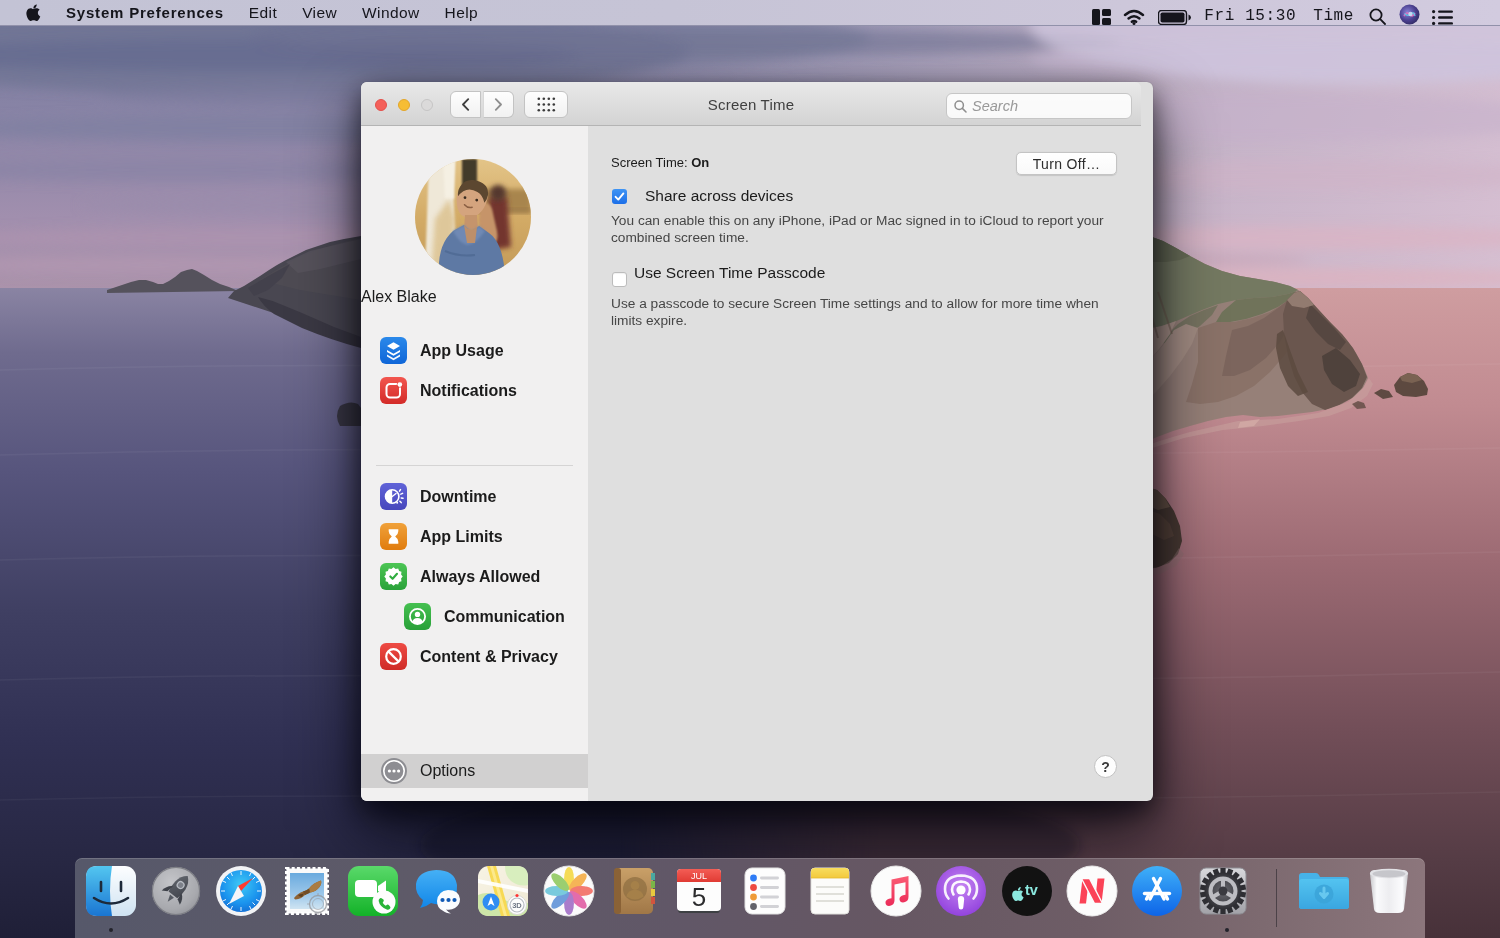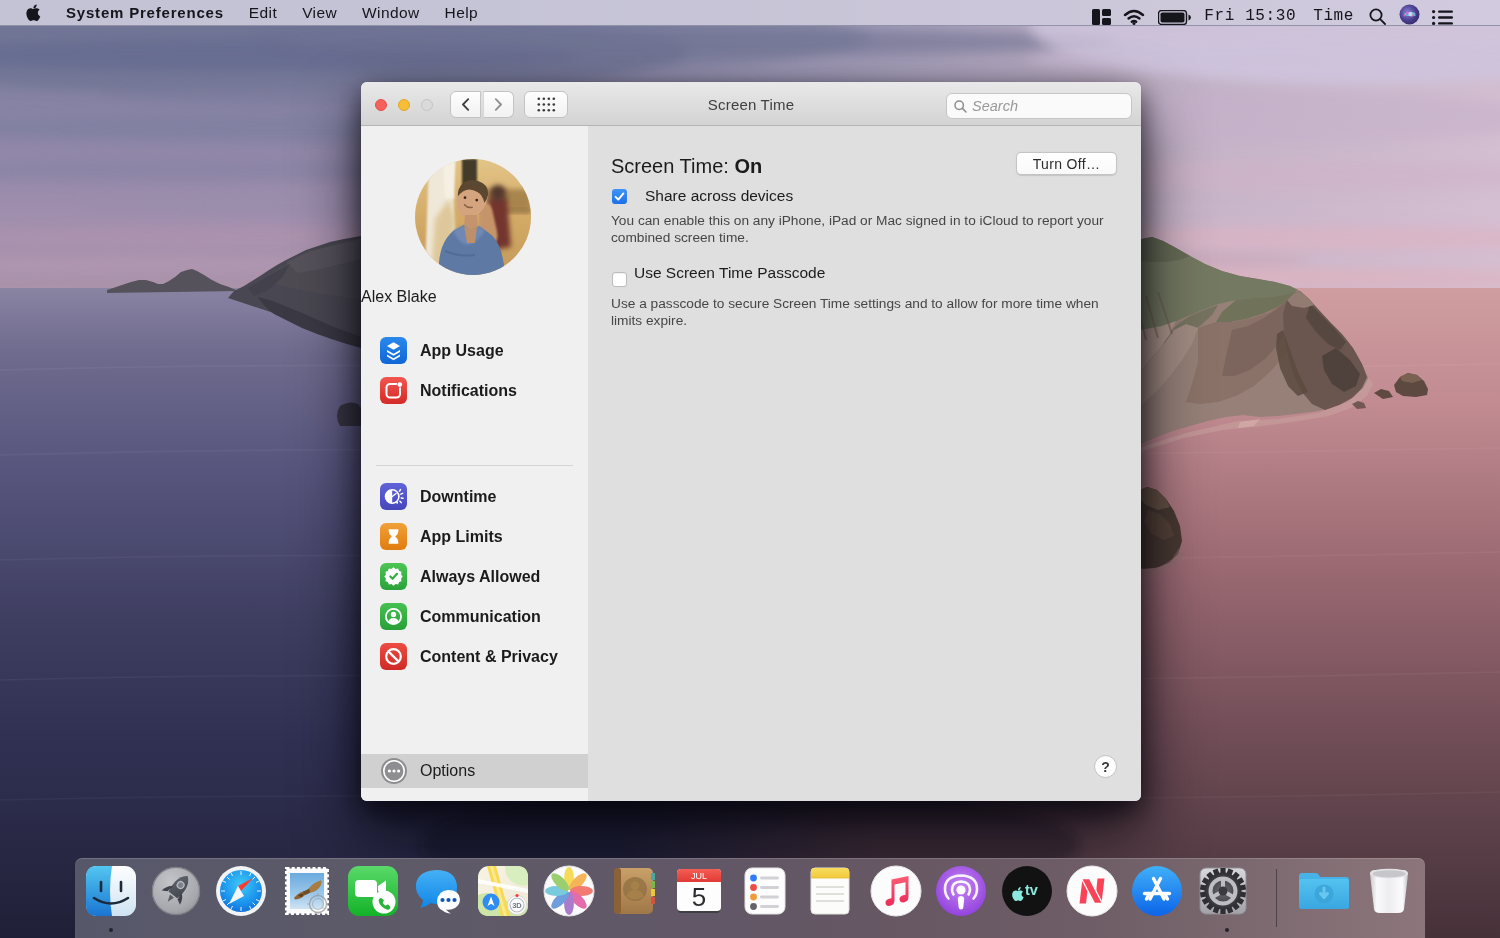--- a/index.html
+++ b/index.html
@@ -10,21 +10,21 @@
  background:linear-gradient(90deg,#c3c3d5 0%,#c6c4d6 45%,#cdc7da 75%,#d2cbdf 100%);
  border-bottom:1px solid #9191aa;
  display:flex;align-items:center;font-size:15px;color:#15151c;}
 #menubar .apple{margin-left:26px;height:17px;}
 #menubar .appname{font-weight:bold;margin-left:25px;letter-spacing:0.8px;}
 #menubar .mitem{margin-left:25px;font-size:15.5px;letter-spacing:0.4px;}
 #menubar .right{position:absolute;right:16px;top:0;height:25px;display:flex;align-items:flex-end;font-family:Liberation Mono, monospace;}
 #menubar .right .txt{font-size:16px;letter-spacing:0.6px;margin:0 7px;}
 
 #win{position:absolute;left:361px;top:82px;width:780px;height:719px;border-radius:6px;
- box-shadow:0 30px 65px rgba(4,4,14,0.8),0 10px 26px rgba(0,0,8,0.6),0 0 1px rgba(0,0,0,0.35);background:#dfdfdf;}
+ box-shadow:0 30px 65px rgba(4,4,14,0.8),0 10px 26px rgba(0,0,8,0.6),0 0 1px rgba(0,0,0,0.35);background:#dfdfdf;padding-left:12px;}
 #toolbar{position:absolute;left:0;top:0;width:780px;height:44px;border-radius:6px 6px 0 0;
  background:linear-gradient(#e9e9e9,#d3d3d3);border-bottom:1px solid #b4b4b4;box-sizing:border-box;}
 .tl{position:absolute;top:17px;width:12px;height:12px;border-radius:50%;box-sizing:border-box;}
 #tl-r{left:14px;background:#f4605a;border:1px solid #e4504b;}
 #tl-y{left:37px;background:#f6bd35;border:1px solid #e3a62a;}
 #tl-g{left:60px;background:#dbdada;border:1px solid #c6c5c5;}
 .navbtn{position:absolute;top:9px;height:27px;background:linear-gradient(#fefefe,#f1f1f1);
  border:1px solid #c3c3c3;box-sizing:border-box;display:flex;align-items:center;justify-content:center;}
 #nav-b{left:89px;width:31px;border-radius:6px 0 0 6px;}
 #nav-f{left:122px;width:31px;border-radius:0 6px 6px 0;border-left:1px solid #d8d8d8;}
@@ -39,21 +39,21 @@
 #avatar{position:absolute;left:54px;top:33px;width:116px;height:116px;border-radius:50%;overflow:hidden;}
 #uname{position:absolute;left:0;top:162px;width:227px;font-size:16px;color:#1b1b1b;}
 .srow{position:absolute;left:0;width:227px;height:40px;}
 .sicon{position:absolute;left:19px;top:6px;width:27px;height:27px;}
 .slabel{position:absolute;left:59px;top:0;height:40px;display:flex;align-items:center;font-size:16px;color:#1b1b1b;font-weight:bold;}
 #sep{position:absolute;left:15px;top:339px;width:197px;height:1px;background:#d5d4d4;}
 #optrow{position:absolute;left:0;top:628px;width:227px;height:34px;background:#d1d0d0;}
 #optrow .oicon{position:absolute;left:19px;top:3px;}
 #optrow .olabel{position:absolute;left:59px;top:0;height:34px;display:flex;align-items:center;font-size:16px;color:#1b1b1b;}
 
-#main .h1{position:absolute;left:23px;top:29px;font-size:20px;color:#1b1b1b;}
+#main .h1{position:absolute;left:23px;top:29px;font-size:13px;color:#1b1b1b;}
 #turnoff{position:absolute;left:428px;top:26px;width:101px;height:23px;background:linear-gradient(#ffffff,#f9f9f9);
  border:1px solid #c4c4c4;border-radius:5px;box-sizing:border-box;display:flex;align-items:center;justify-content:center;
  font-size:14px;letter-spacing:0.35px;color:#2c2c2c;box-shadow:0 0.5px 1px rgba(0,0,0,0.12);}
 .cb{position:absolute;width:15px;height:15px;border-radius:3px;box-sizing:border-box;}
 #cb1{left:24px;top:63px;background:linear-gradient(#3f94f4,#1c6fe8);}
 #cb2{left:24px;top:146px;background:#fff;border:1px solid #bcbcbc;box-shadow:inset 0 1px 1px rgba(0,0,0,0.06);}
 .cblabel{position:absolute;font-size:15.5px;color:#1b1b1b;}
 .para{position:absolute;left:23px;font-size:13.7px;line-height:17px;color:#464646;}
 #help{position:absolute;left:506px;top:629px;width:23px;height:23px;border-radius:50%;background:#fdfdfd;
  border:1px solid #c2c2c2;box-sizing:border-box;display:flex;align-items:center;justify-content:center;
@@ -419,21 +419,21 @@
               <stop offset="0" stop-color="#4cc554"></stop>
               <stop offset="1" stop-color="#2aa23a"></stop>
             </linearGradient>
           </defs>
           <rect width="27" height="27" rx="6" fill="url(#gg)"></rect>
           <path d="M13.5 5.5 L15.6 7.1 L18.2 6.7 L19.1 9.1 L21.5 10 L21.1 12.6 L22.7 14.7 L21.1 16.8 L21.5 19.4 L19.1 20.3 L18.2 22.7 L15.6 22.3 L13.5 23.9 L11.4 22.3 L8.8 22.7 L7.9 20.3 L5.5 19.4 L5.9 16.8 L4.3 14.7 L5.9 12.6 L5.5 10 L7.9 9.1 L8.8 6.7 L11.4 7.1 Z" fill="#fff" transform="translate(0,-1.2)"></path>
           <path d="M10.3 13.4 L12.6 15.8 L17 10.8" stroke="#30ad40" stroke-width="2.1" fill="none" stroke-linecap="round" stroke-linejoin="round"></path>
         </svg>
         <span class="slabel">Always Allowed</span>
       </div>
-  <div class="srow" style="top:471px;">
+  <div class="srow" style="top:471px;margin-left:24px;">
         <svg class="sicon" viewBox="0 0 27 27">
           <defs>
             <linearGradient id="gg2" x1="0" y1="0" x2="0" y2="1">
               <stop offset="0" stop-color="#45c050"></stop>
               <stop offset="1" stop-color="#28a038"></stop>
             </linearGradient>
           </defs>
           <rect width="27" height="27" rx="6" fill="url(#gg2)"></rect>
           <circle cx="13.5" cy="13.5" r="7.6" fill="none" stroke="#fff" stroke-width="1.8"></circle>
           <circle cx="13.5" cy="11.4" r="2.7" fill="#fff"></circle>

